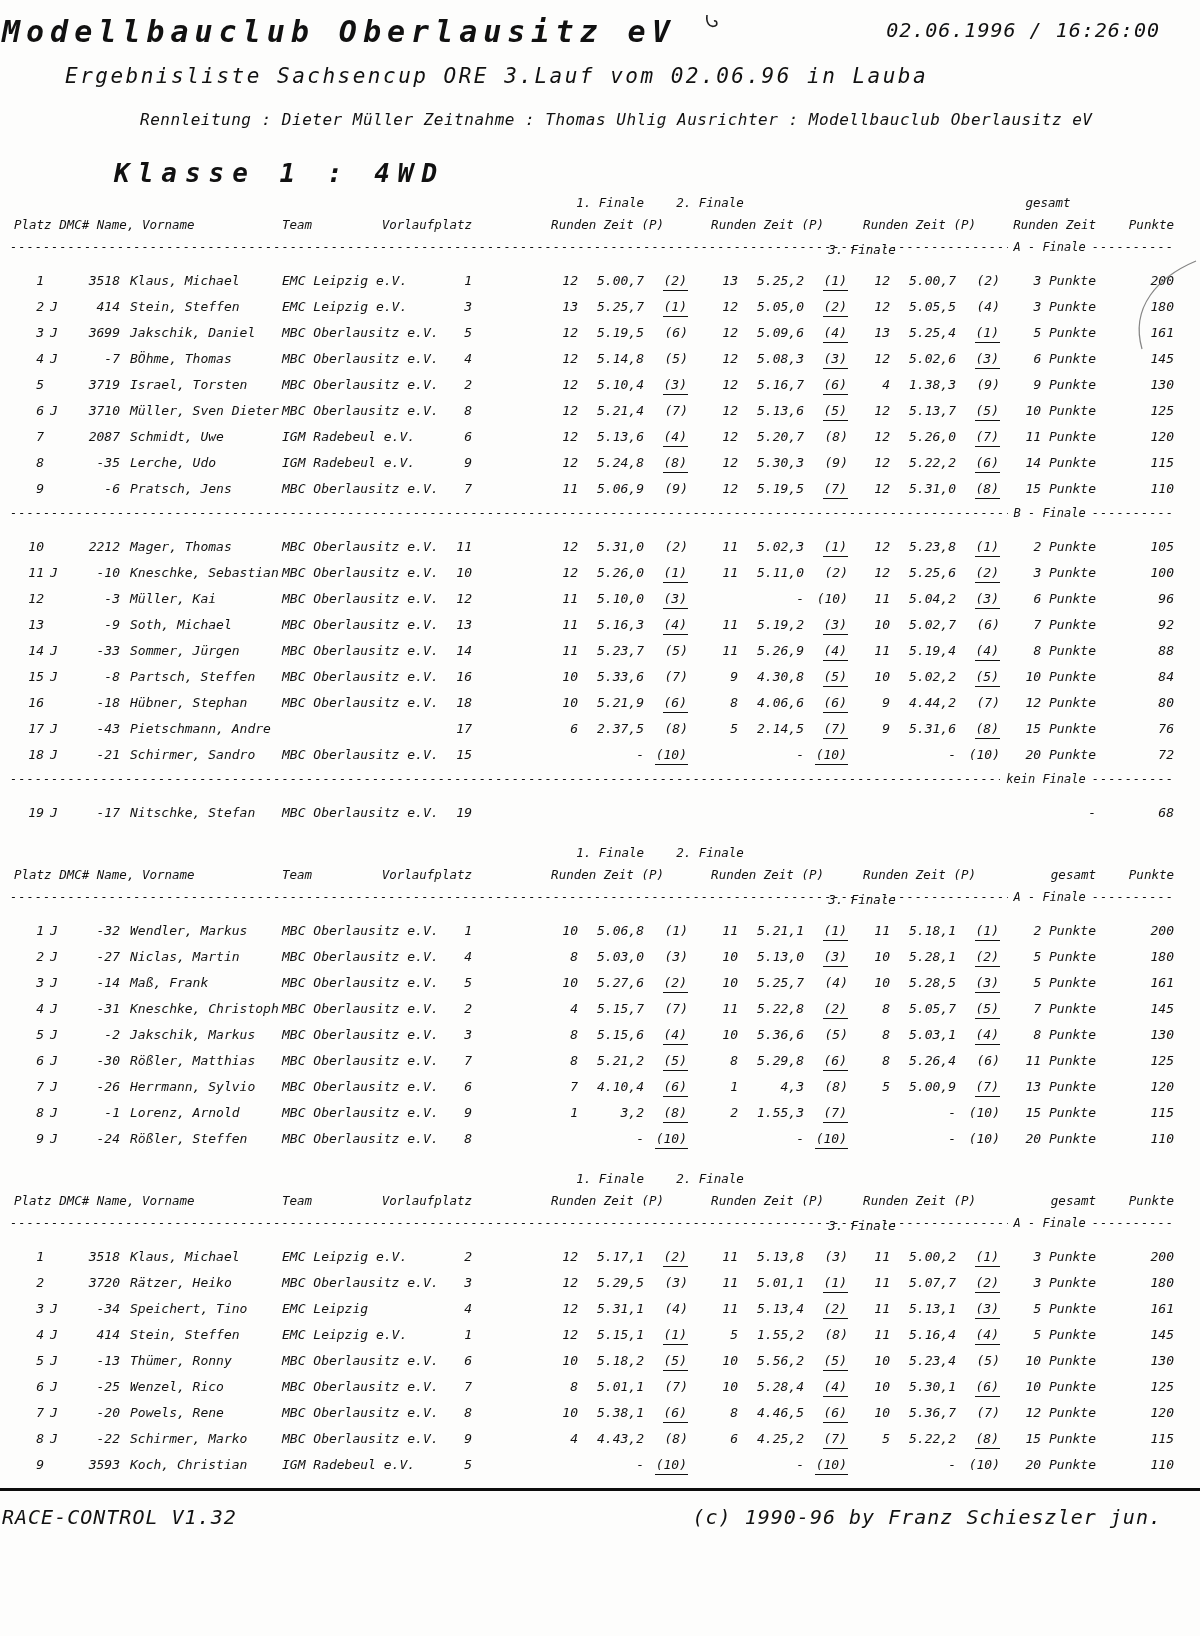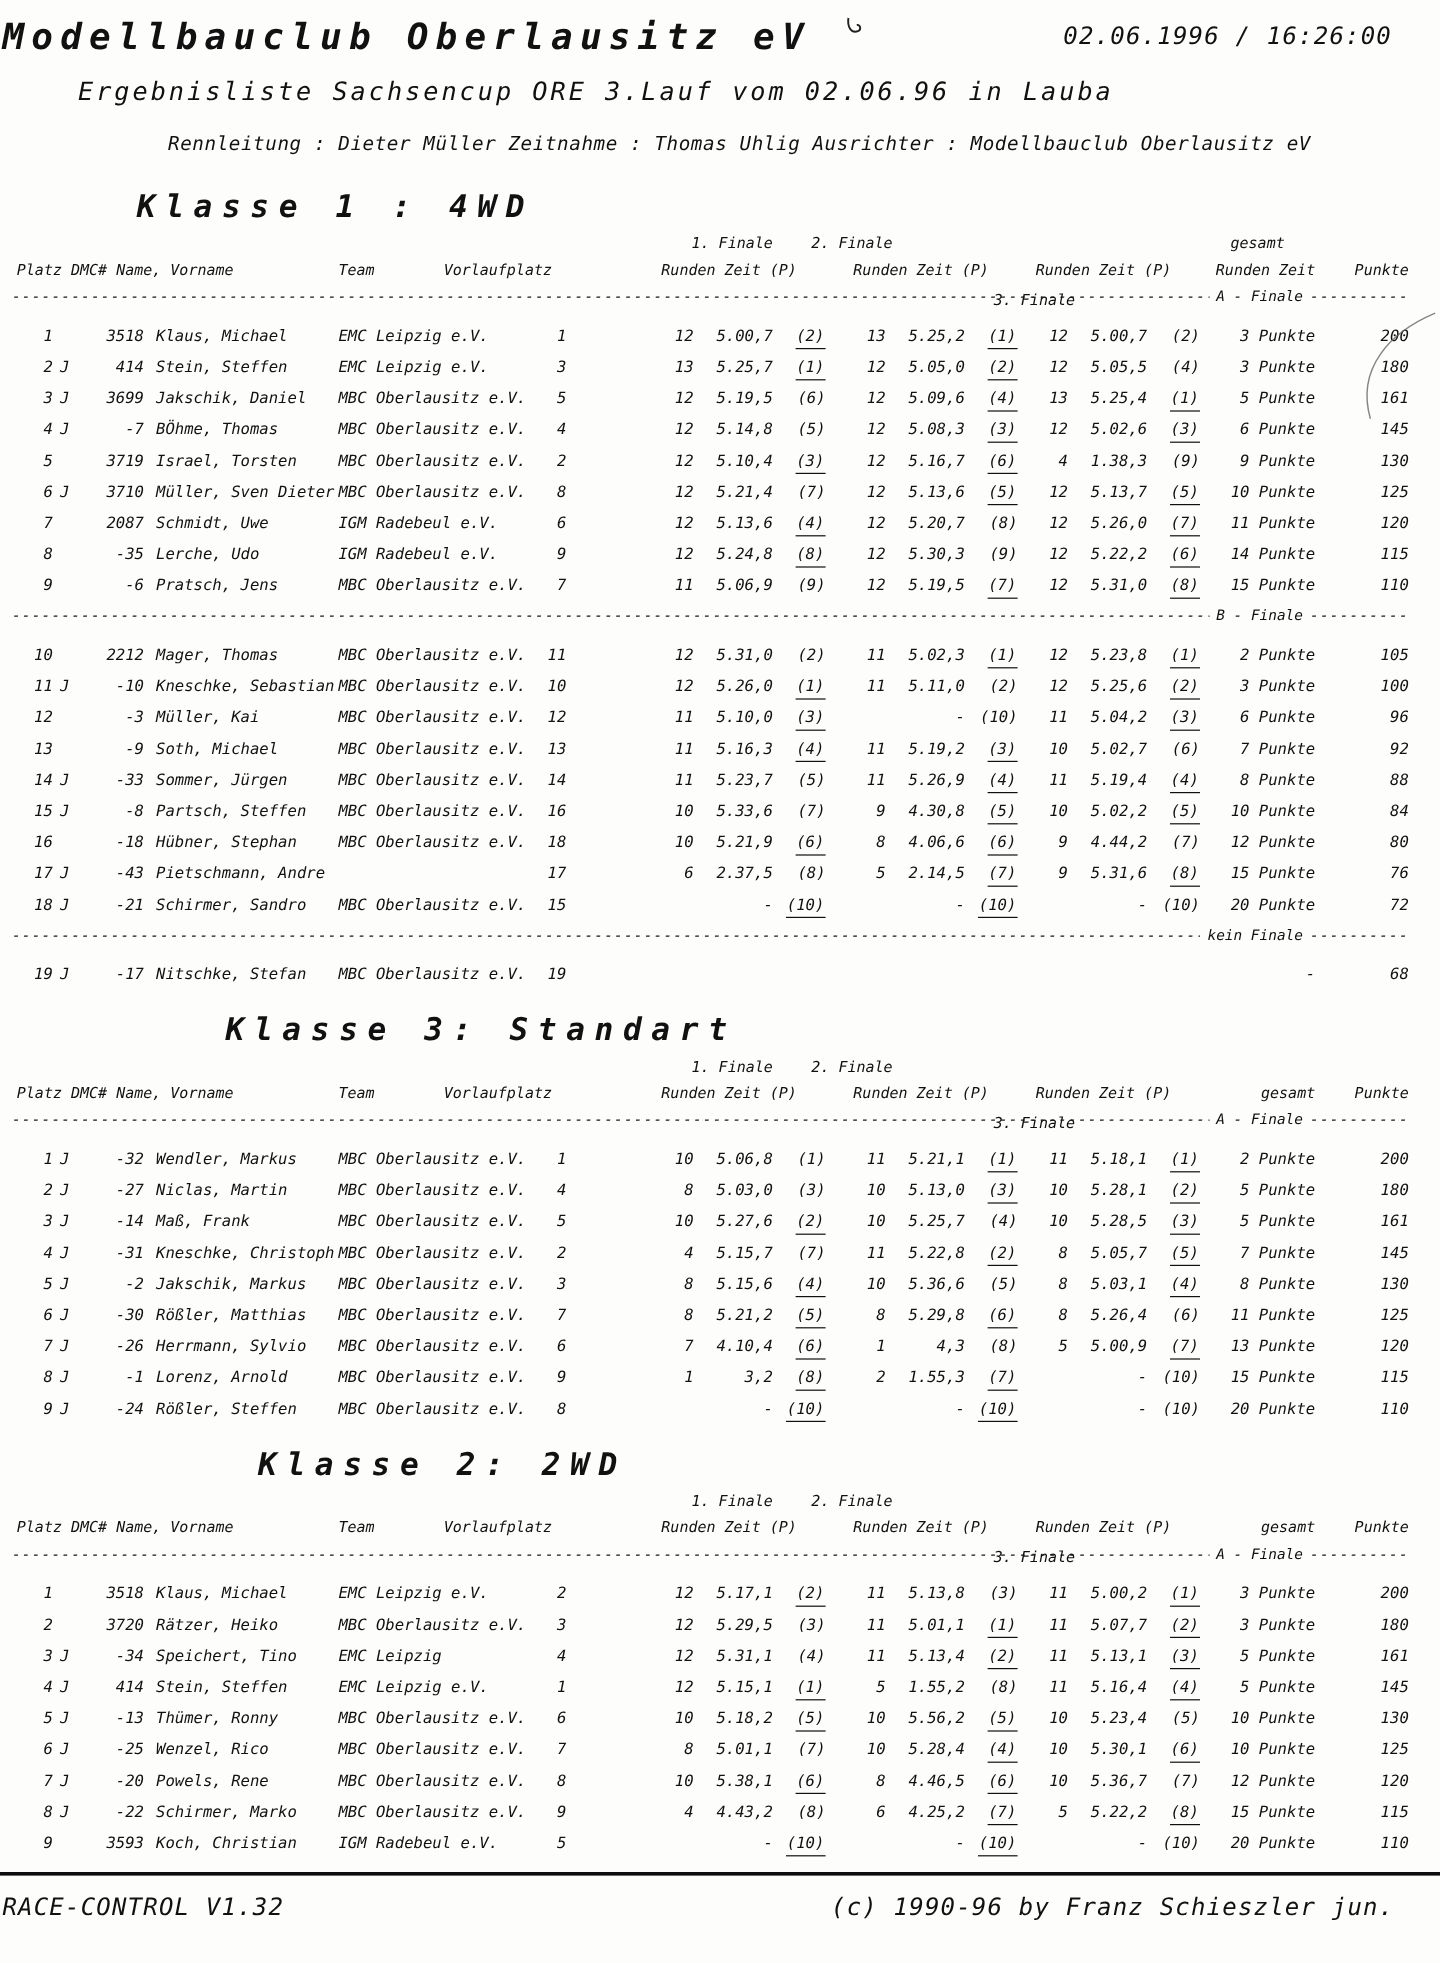--- a/index.html
+++ b/index.html
@@ -39,21 +39,21 @@
   .cges{width:96px;text-align:right;}
   .cpts{width:78px;text-align:right;}
   
   .hsp{width:462px;}
   .hg1{width:216px;text-align:right;padding-right:24px;box-sizing:border-box;}
   .hg2{width:160px;text-align:right;padding-right:24px;box-sizing:border-box;}
   .hg3{width:152px;text-align:right;padding-right:24px;box-sizing:border-box;}
   .hleft{width:272px;padding-left:4px;box-sizing:border-box;}
   .hteam{width:130px;}
   .hvp{width:60px;position:relative;}
-  .hvp span{position:absolute;right:12px;top:0;white-space:nowrap;}
+  .hvp span{position:absolute;right:0;top:0;white-space:nowrap;}
   .hdr1 .fl1{display:inline-block;width:172px;text-align:right;}
   .hdr1 .fl2{display:inline-block;width:116px;text-align:center;margin-left:-36px;}
   .hdr1 .fl3{display:inline-block;width:108px;text-align:center;margin-left:-40px;margin-top:47px;}
   .hdr1 .hg1,.hdr1 .hg2,.hdr1 .hg3{text-align:left;padding:0;}
   .hgesTop{width:96px;text-align:center;}
   
   .u{display:inline-block;border-bottom:1.6px solid #111;padding:0 1px 1px 1px;line-height:16px;}
   
   .divider{display:flex;width:1164px;height:18px;line-height:15px;font-size:12px;margin-top:4px;}
   .dfill{flex:1;overflow:hidden;white-space:nowrap;letter-spacing:1px;}
@@ -485,21 +485,20 @@
             <span class="cp"></span>
             <span class="cr3"></span>
             <span class="ct"></span>
             <span class="cp"></span>
             <span class="cges">-</span>
             <span class="cpts">68</span>
           </div>
         </div>
       </section>
       <section class="sect">
-        <div class="klasse">Klasse 3:  Standart</div>
         <div class="hdr1">
           <span class="hsp"></span>
           <span class="hg1"><span class="fl1">1. Finale</span></span>
           <span class="hg2"><span class="fl2">2. Finale</span></span>
           <span class="hg3"><span class="fl3">3. Finale</span></span>
           <span class="hgesTop"></span>
           <span class="cpts"></span>
         </div>
         <div class="hdr2">
           <span class="hleft">Platz DMC# Name, Vorname</span>
@@ -686,21 +685,20 @@
             <span class="cp"><span class="u">(10)</span></span>
             <span class="cr3"></span>
             <span class="ct">-</span>
             <span class="cp"><span>(10)</span></span>
             <span class="cges">20 Punkte</span>
             <span class="cpts">110</span>
           </div>
         </div>
       </section>
       <section class="sect">
-        <div class="klasse">Klasse 2:  2WD</div>
         <div class="hdr1">
           <span class="hsp"></span>
           <span class="hg1"><span class="fl1">1. Finale</span></span>
           <span class="hg2"><span class="fl2">2. Finale</span></span>
           <span class="hg3"><span class="fl3">3. Finale</span></span>
           <span class="hgesTop"></span>
           <span class="cpts"></span>
         </div>
         <div class="hdr2">
           <span class="hleft">Platz DMC# Name, Vorname</span>

